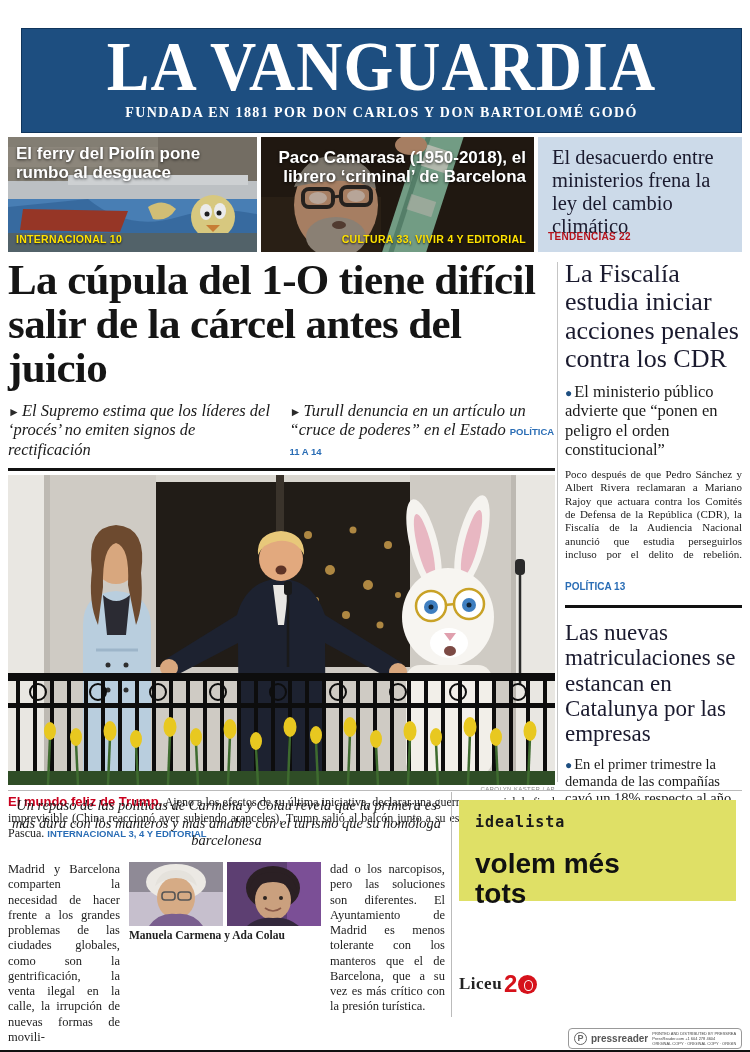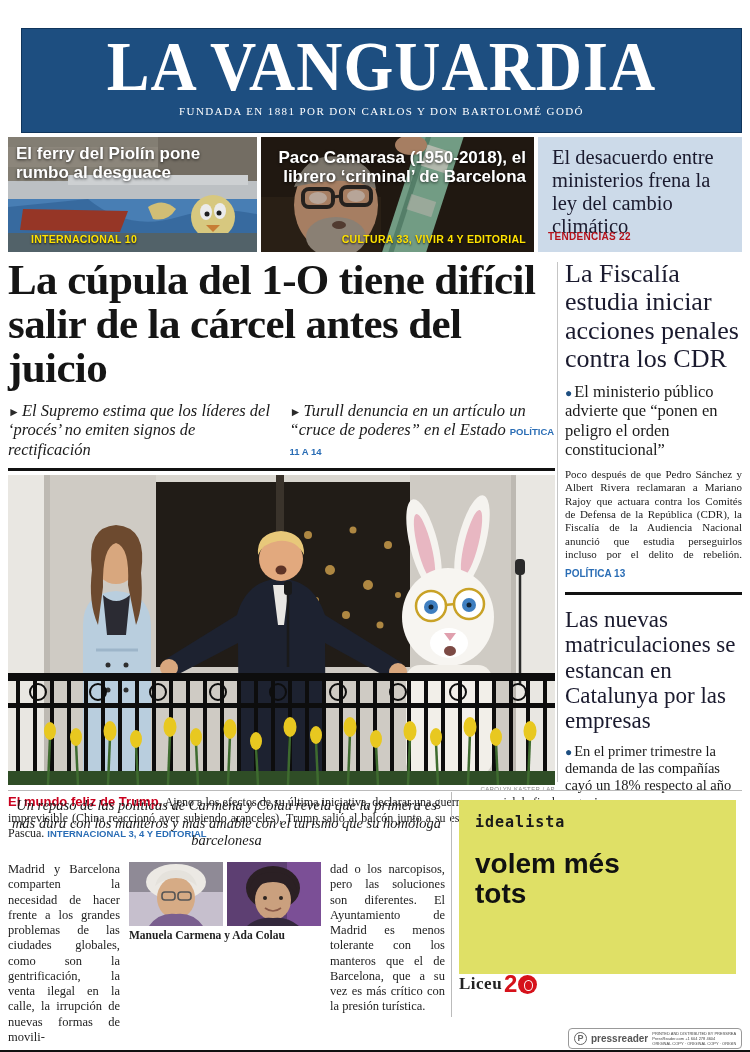--- a/index.html
+++ b/index.html
@@ -7,31 +7,31 @@
   .page { position:relative; width:750px; height:1052px; background:#ffffff; margin:0 auto; overflow:hidden; border-bottom:2px solid #111; }
 
   
   .topbar { position:absolute; top:7px; left:10px; right:10px; height:19px; border-bottom:2px solid #1a1a1a; display:flex; justify-content:space-between; align-items:flex-end; padding-bottom:2px; font-size:10px; font-weight:bold; color:#333; letter-spacing:.3px; }
   .topbar .right { display:flex; gap:10px; }
   .web { color:#2a6db5; }
 
   
   .masthead { position:absolute; top:28px; left:21px; right:8px; height:105px; background:#1d4e80; border:1px solid #10355c; text-align:center; color:#fff; }
   .mast-title { font-size:64px; font-weight:bold; letter-spacing:1px; line-height:1.18; transform:scaleY(1.08); }
-  .mast-sub { font-size:11px; font-weight:normal; letter-spacing:1.4px; margin-top:0px; }
+  .mast-sub { font-size:14px; font-weight:bold; letter-spacing:1.4px; margin-top:0px; }
 
   
   .teasers { position:absolute; top:137px; left:8px; right:8px; height:115px; display:flex; gap:4px; }
   .teaser { position:relative; overflow:hidden; }
   .teaser svg { position:absolute; inset:0; }
   .t1 { width:249px; } .t2 { width:273px; } .t3 { flex:1; background:#ccdae9; padding:9px 14px; }
   .teaser-head { position:relative; font-family:"Liberation Sans", sans-serif; font-weight:bold; color:#fff; font-size:17px; line-height:1.1; padding:8px 8px 0 8px; text-shadow:0 1px 3px rgba(0,0,0,.7); }
   .t2 .teaser-head { text-align:right; padding-top:12px; }
   .tag { font-family:"Liberation Sans", sans-serif; font-weight:bold; font-size:10.5px; letter-spacing:.3px; }
-  .tag-yellow { color:#ffe200; position:absolute; bottom:7px; left:23px; text-shadow:0 1px 2px rgba(0,0,0,.8); }
+  .tag-yellow { color:#ffe200; position:absolute; bottom:7px; left:8px; text-shadow:0 1px 2px rgba(0,0,0,.8); }
   .t2 .tag-yellow { left:auto; right:8px; }
   .t3-head { font-size:20.5px; line-height:1.12; color:#1a1a2e; }
   .tag-red { color:#b5121b; font-size:10px; position:absolute; bottom:10px; left:10px; }
 
   
   .main-left { position:absolute; left:8px; top:258px; width:547px; }
   .lead-head { font-size:43px; font-weight:bold; letter-spacing:-0.6px; line-height:1.02; color:#151515; }
   .subheads { display:flex; gap:16px; margin-top:11px; }
   .subhead { width:50%; font-style:italic; font-size:16.5px; line-height:1.18; color:#1a1a1a; }
   .marker { font-style:normal; font-size:12px; color:#2a2a2a; margin-right:2px; }
@@ -45,37 +45,37 @@
   
   .rail { position:absolute; left:565px; top:260px; width:177px; }
   .rail-divider { position:absolute; left:557px; top:262px; width:1px; height:520px; background:#c5c5c5; }
   .rail-head1 { font-size:26px; line-height:1.09; color:#1a1a2e; }
   .rail-bullet { font-size:16.5px; line-height:1.16; margin-top:9px; color:#1a1a1a; }
   .dot { color:#1d4e80; font-size:12px; margin-right:2px; }
   .rail-body { font-size:11px; line-height:1.22; text-align:justify; margin-top:9px; color:#222; }
   .rail-rule { height:3px; background:#111; margin-top:12px; }
   .rail-head2 { font-size:23px; line-height:1.1; color:#1a1a2e; margin-top:12px; }
   .rail-bullet2 { font-size:14.5px; line-height:1.2; margin-top:9px; color:#1a1a1a; }
-  .rail .tag-blue { font-size:10px; display:inline-block; margin-top:6px; }
+  .rail .tag-blue { font-size:10px; display:inline-block; margin-top:19px; }
 
   
   .bottom-rule { position:absolute; top:790px; left:8px; right:8px; height:1px; background:#bbb; }
   .vdiv { position:absolute; left:451px; top:792px; width:1px; height:225px; background:#bbb; }
   .bottom-left { position:absolute; left:8px; top:797px; width:437px; }
   .b-intro { font-style:italic; font-size:14.5px; line-height:1.22; text-align:center; color:#1a1a1a; }
   .b-head { font-size:31px; line-height:1.05; text-align:center; letter-spacing:-0.3px; margin-top:7px; color:#151515; }
   .b-row { display:flex; gap:9px; margin-top:12px; }
   .b-col { font-size:12.5px; line-height:1.22; text-align:justify; color:#222; }
   .b-col-l { width:112px; } .b-col-r { flex:1; }
   .b-photos { width:192px; }
   .b-photos .imgs { display:flex; gap:4px; }
   .b-cap { font-size:11.5px; font-weight:bold; margin-top:3px; color:#222; }
 
   
-  .ad { position:absolute; left:459px; top:800px; width:277px; height:174px; background:#dfe066; padding:13px 16px; }
+  .ad { position:absolute; left:459px; top:800px; width:277px; height:101px; background:#dfe066; padding:13px 16px; }
   .ad-brand { font-family:"DejaVu Sans Mono", monospace; font-weight:bold; font-size:15px; color:#1a1a1a; letter-spacing:1px; }
   .ad-slogan { font-family:"Liberation Sans", sans-serif; font-weight:bold; font-size:28px; line-height:1.08; color:#111; margin-top:18px; }
   .liceu { position:absolute; left:459px; top:972px; display:flex; align-items:center; }
   .liceu-name { font-weight:bold; font-size:17px; color:#222; letter-spacing:.5px; }
   .liceu-2 { font-family:"Liberation Sans", sans-serif; font-weight:bold; font-size:24px; color:#d6121b; line-height:1; margin-left:2px; }
   .liceu-0 { width:19px; height:19px; border-radius:50%; background:#d6121b; display:inline-block; margin-left:1px; position:relative; }
   .liceu-0::after { content:""; position:absolute; left:6px; top:5px; width:7px; height:9px; border:1.5px solid #fff; border-radius:50%; }
 
   
   .footer-box { position:absolute; left:568px; top:1028px; width:174px; height:21px; border:1px solid #999; border-radius:4px; background:#fff; display:flex; align-items:center; padding:0 5px; gap:4px; }

